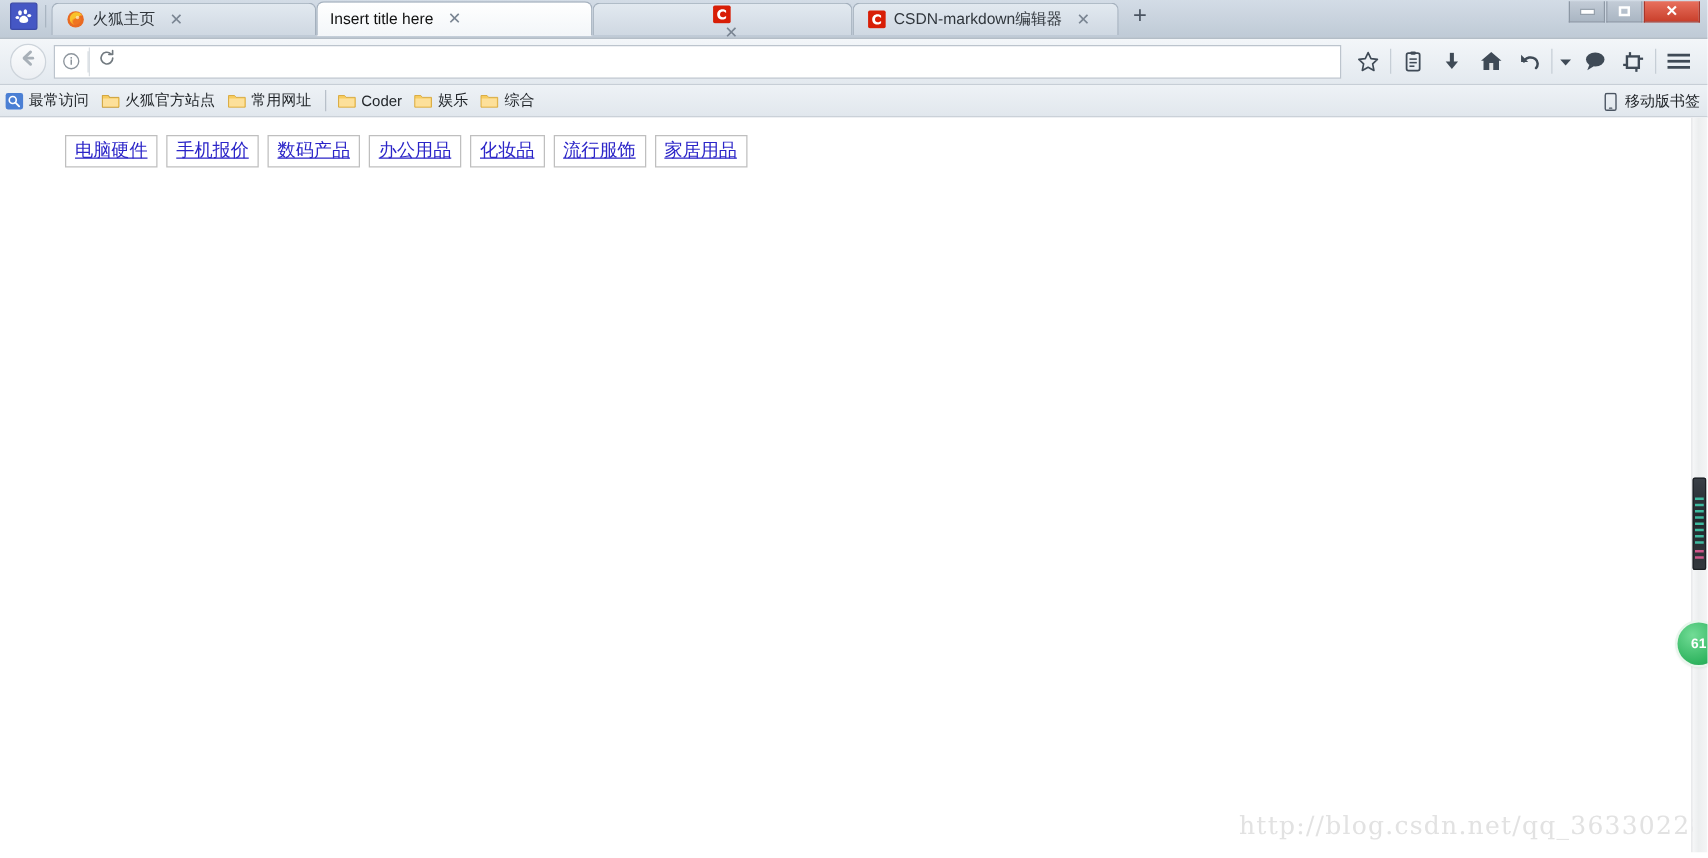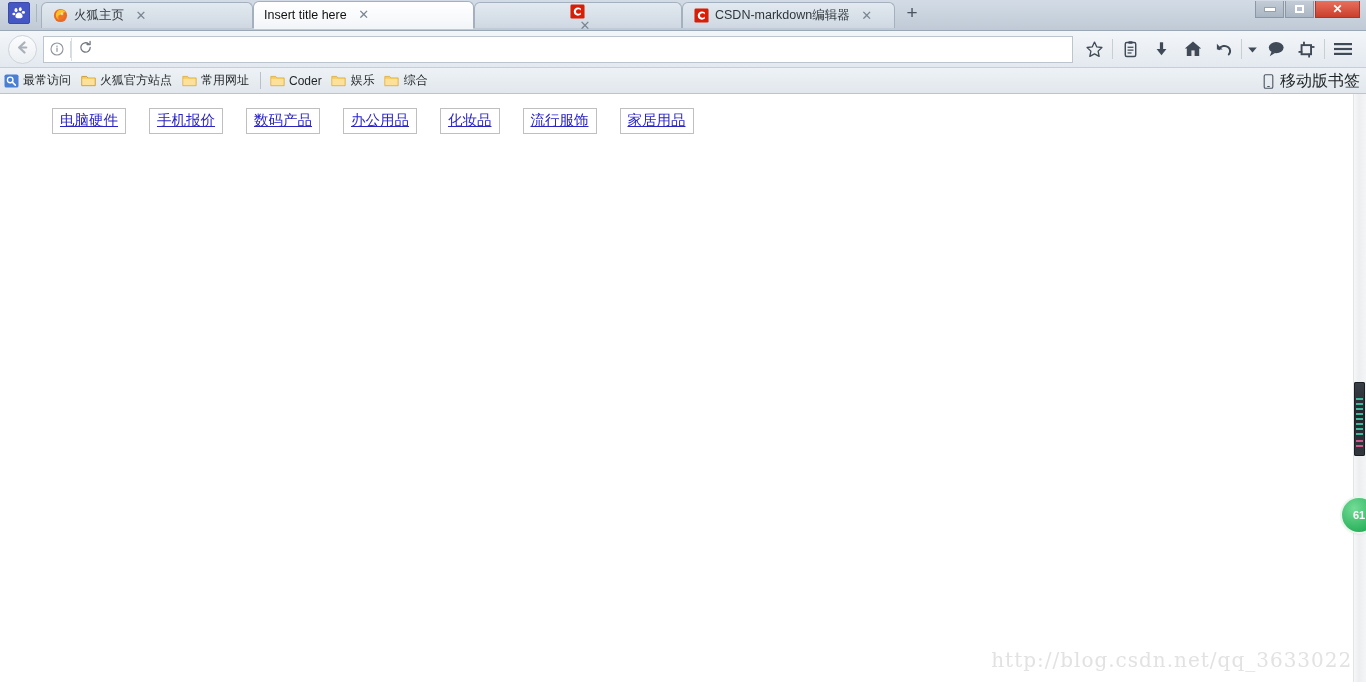--- a/index.html
+++ b/index.html
@@ -270,35 +270,35 @@
     flex: 0 0 auto;
   }
   .bmsep { width: 1px; height: 17px; background: #b8c0c9; margin: 0 5px; }
   .bmright {
     position: absolute;
     right: 6px;
     top: 0;
     height: 26px;
     display: flex;
     align-items: center;
-    font-size: 16px;
+    font-size: 12px;
     color: #1f2327;
   }
 
   
   .viewport {
     position: relative;
     height: 588px;
     background: #ffffff;
     overflow: hidden;
   }
   .navlinks {
     padding: 14px 0 0 52px;
     display: flex;
-    gap: 23px;
+    gap: 7px;
   }
   .navlinks .lbox {
     border: 1px solid #bfbfbf;
     padding: 2px 7px 3px 7px;
     background: #ffffff;
   }
   .navlinks .lbox a {
     font-size: 14.5px;
     color: #2b25c8;
     text-decoration: underline;

